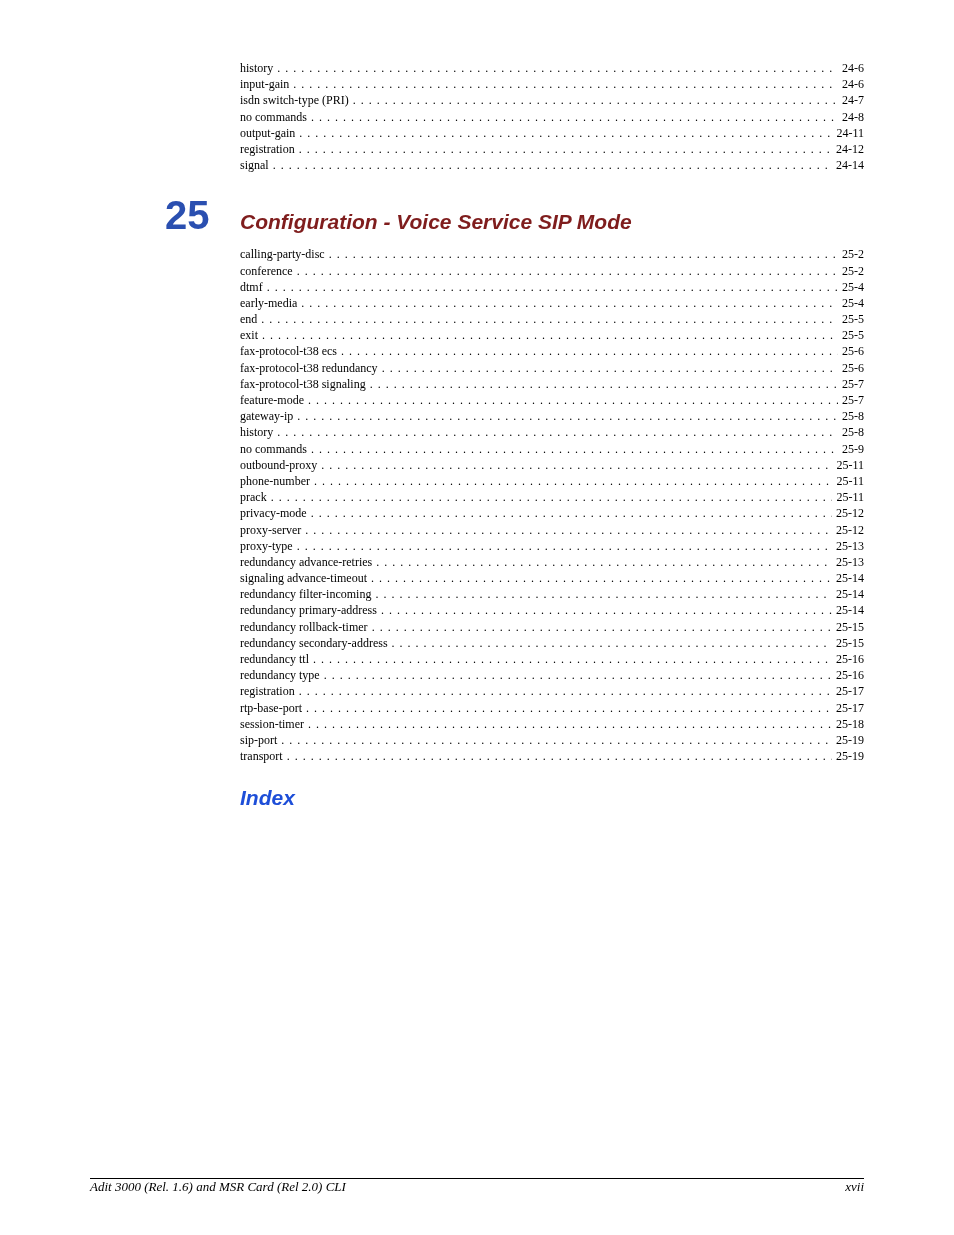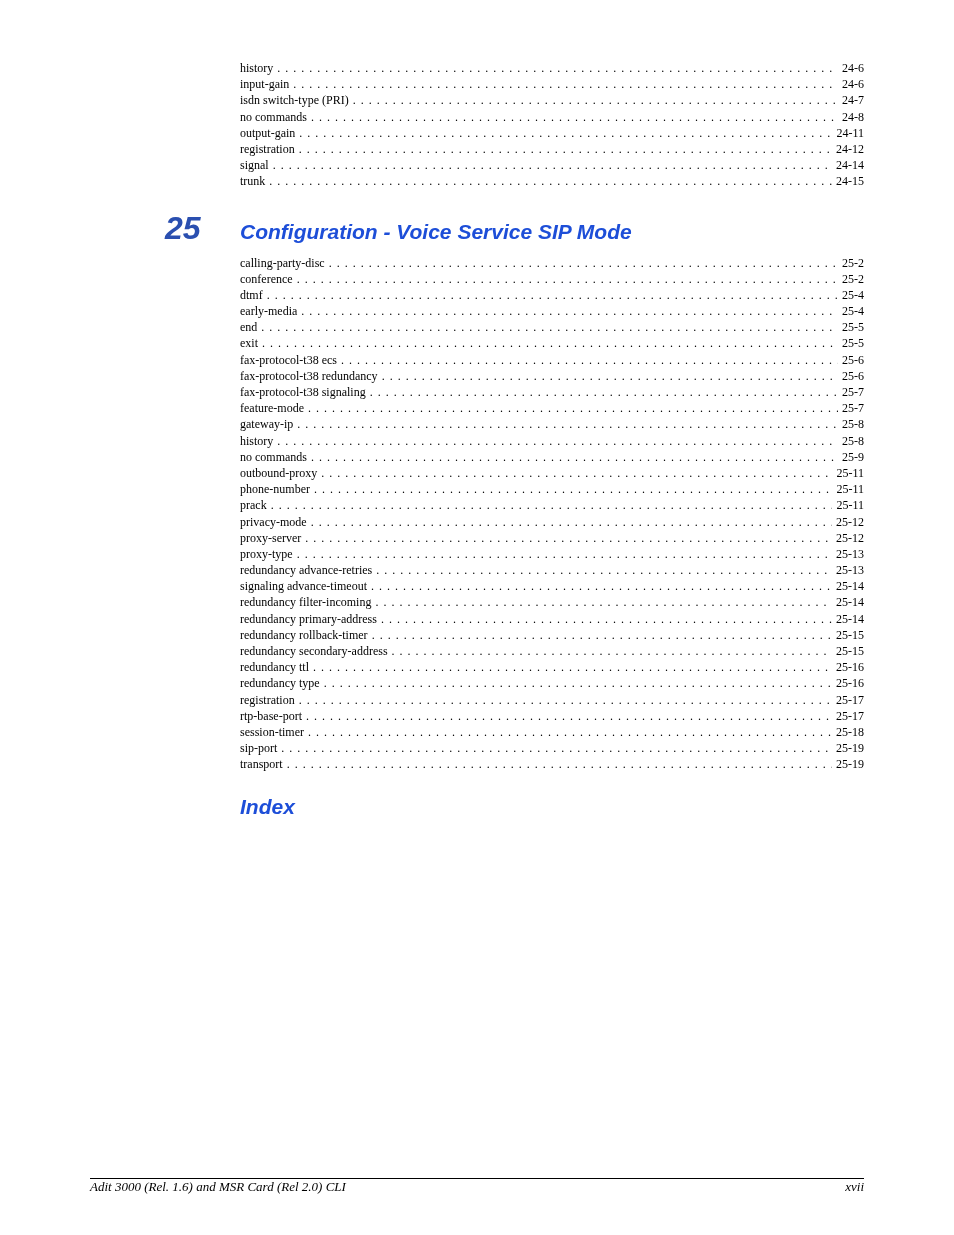--- a/index.html
+++ b/index.html
@@ -39,27 +39,26 @@
   .chapter-row {
     display: flex;
     align-items: baseline;
     margin-left: -75px;
     margin-top: 10px;
     margin-bottom: 8px;
   }
   .chapter-num {
     color: #2a4fb0;
     font-weight: bold;
-    font-style: italic;
-    font-size: 32px;
+    font-size: 40px;
     font-family: Arial, Helvetica, sans-serif;
     width: 75px;
   }
   .chapter-title {
-    color: #1d4ed8;
+    color: #7f1d1d;
     font-weight: bold;
     font-style: italic;
     font-size: 21px;
     font-family: Arial, Helvetica, sans-serif;
   }
   .index-title {
     color: #1d4ed8;
     font-weight: bold;
     font-style: italic;
     font-size: 21px;
@@ -132,25 +131,20 @@
         </div>
         <div class="toc-line">
           <span class="toc-label">registration</span>
           <span class="toc-dots"></span>
           <span class="toc-page">24-12</span>
         </div>
         <div class="toc-line">
           <span class="toc-label">signal</span>
           <span class="toc-dots"></span>
           <span class="toc-page">24-14</span>
-        </div>
-        <div class="toc-line">
-          <span class="toc-label">trunk</span>
-          <span class="toc-dots"></span>
-          <span class="toc-page">24-15</span>
         </div>
       </div>
       <div class="toc-block">
         <div class="chapter-row">
           <span class="chapter-num">25</span>
           <span class="chapter-title">Configuration - Voice Service SIP Mode</span>
         </div>
         <div class="toc-line">
           <span class="toc-label">calling-party-disc</span>
           <span class="toc-dots"></span>

